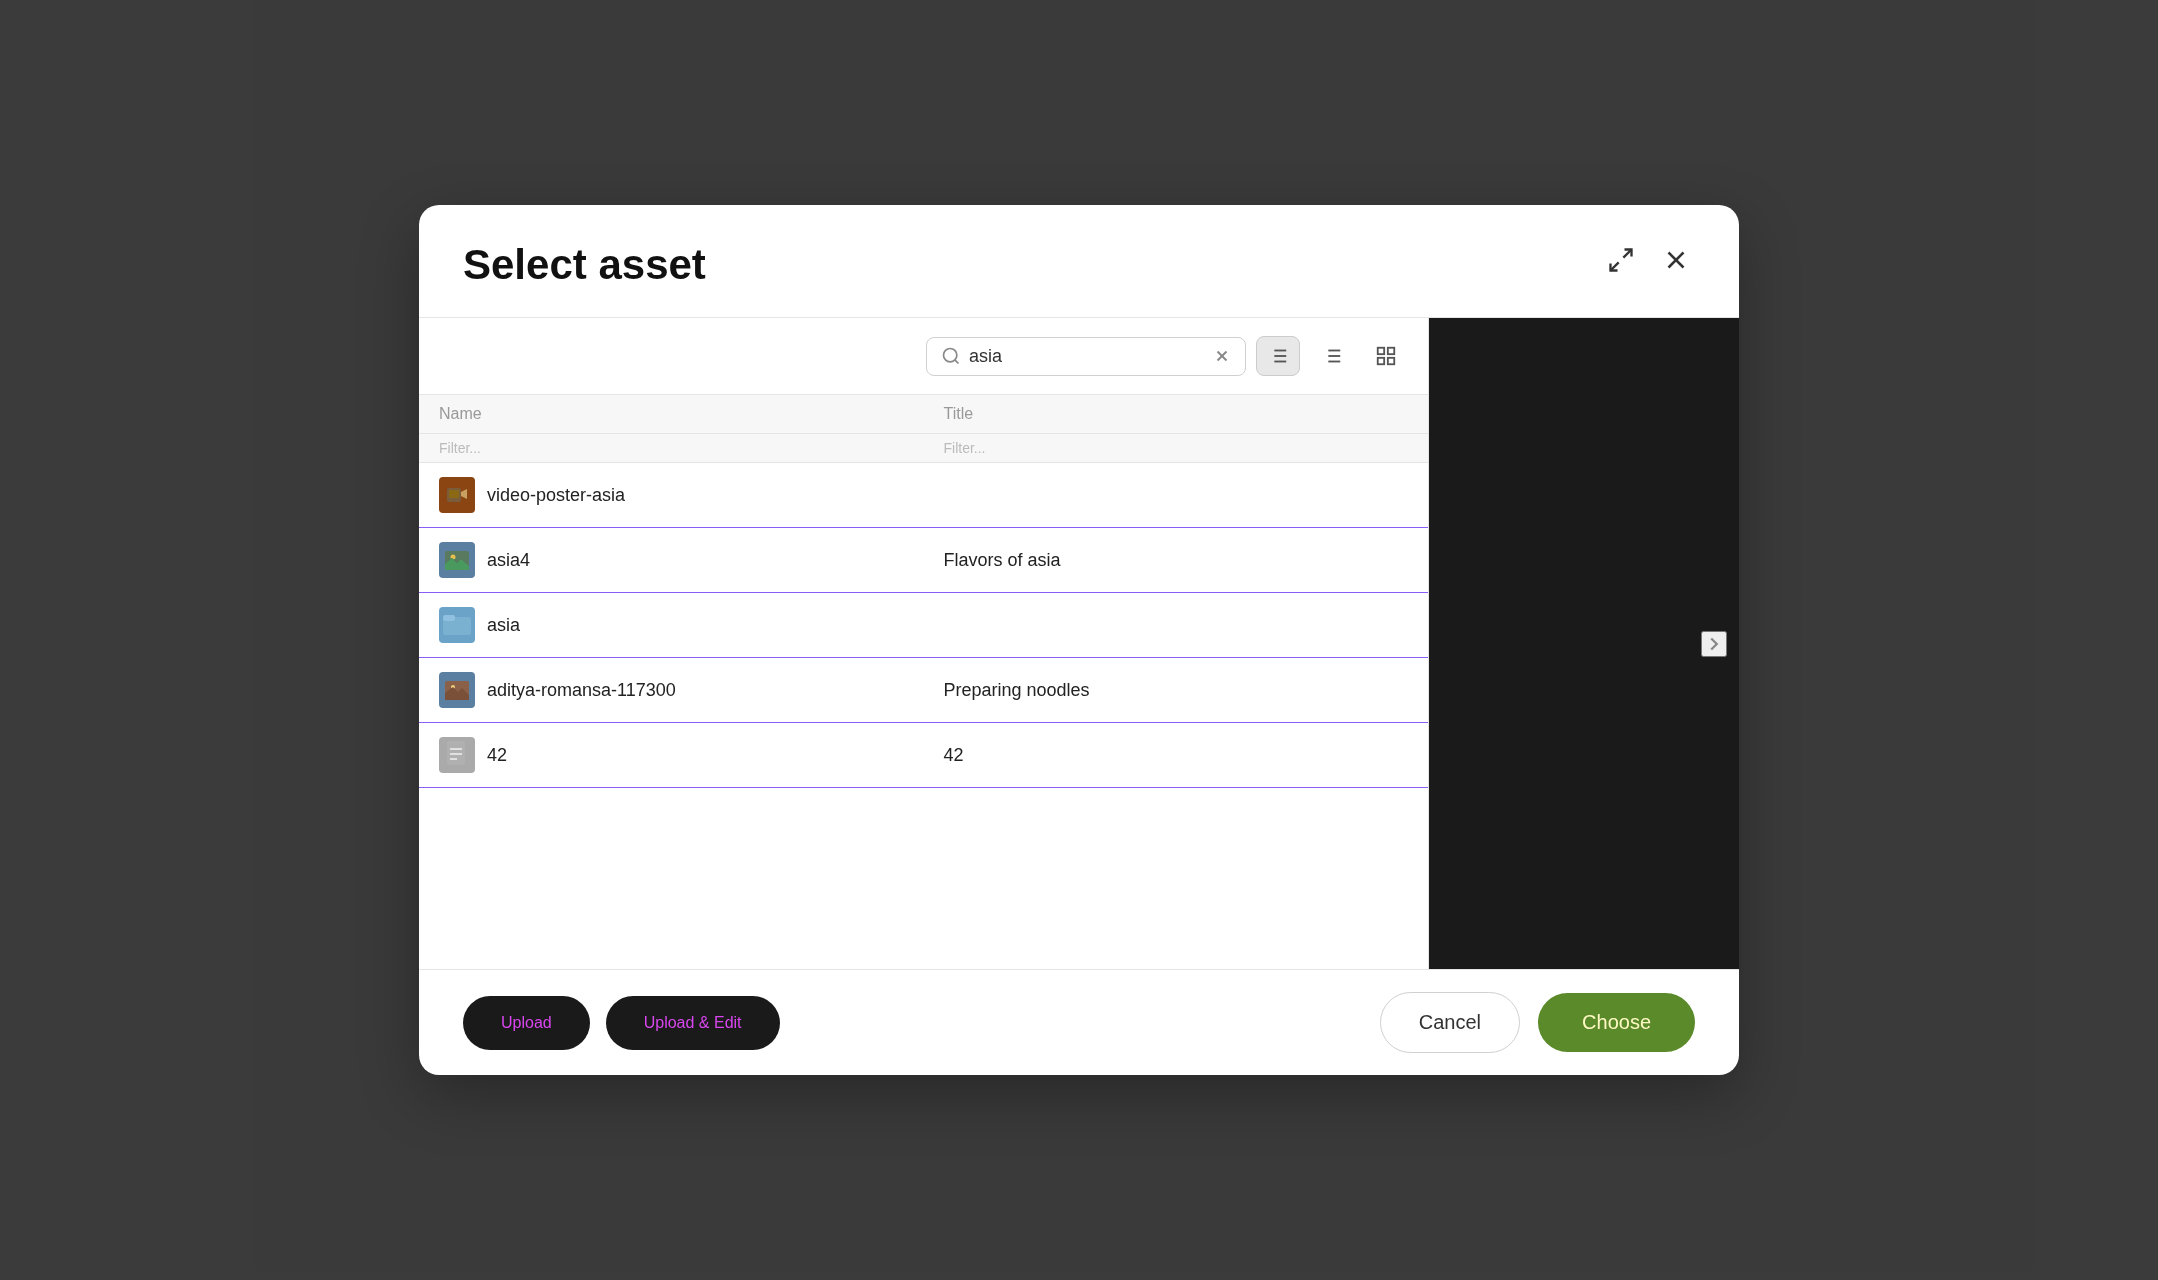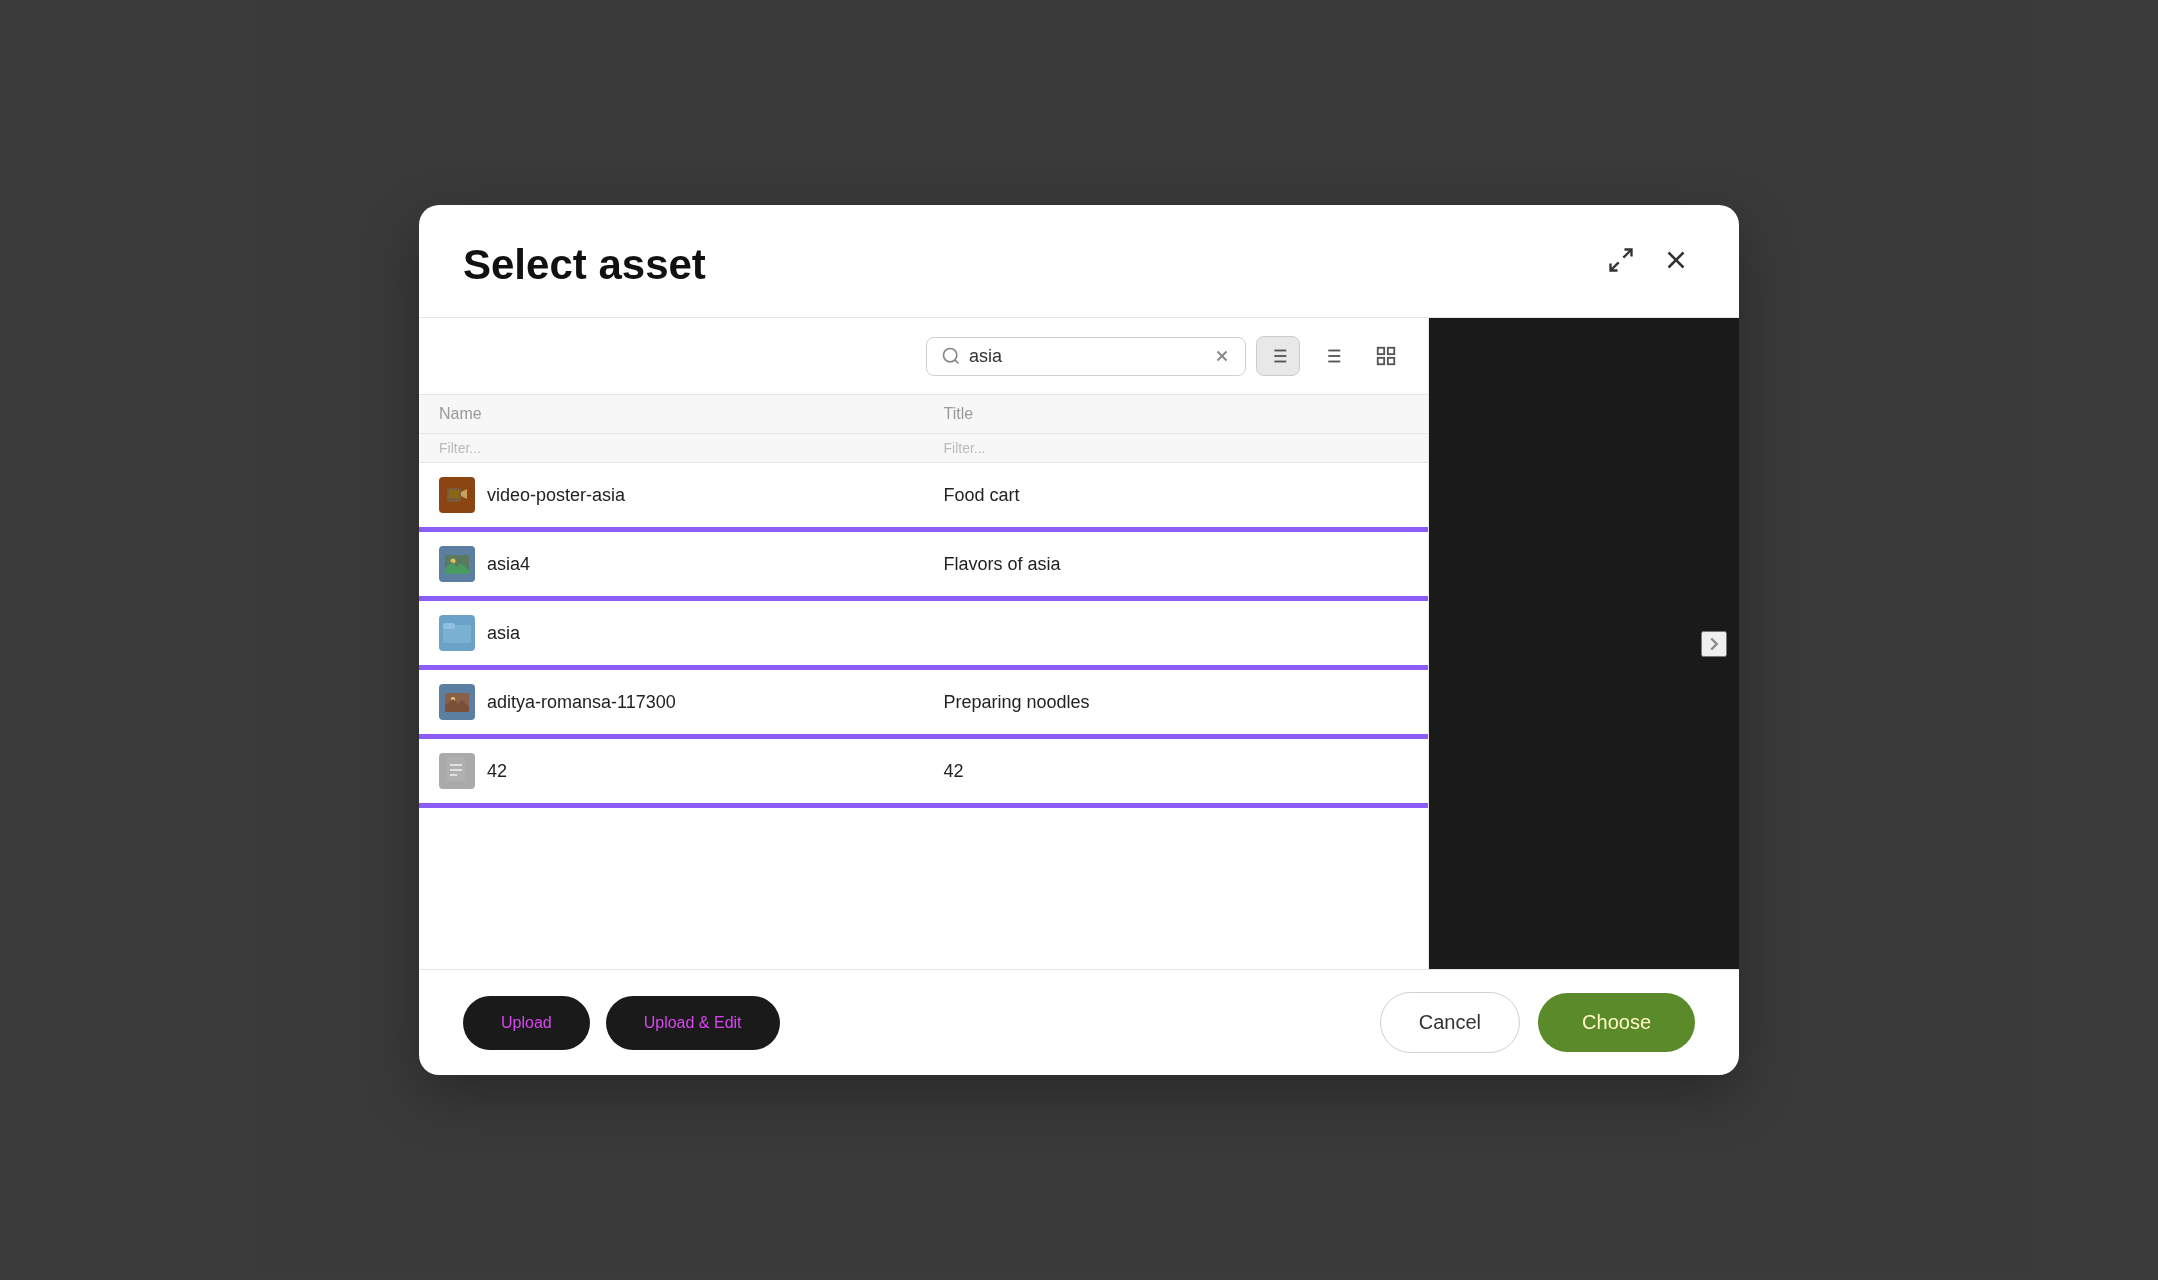--- a/index.html
+++ b/index.html
@@ -168,21 +168,21 @@
 
     .filter-cell {
       padding: 6px 20px;
       font-size: 14px;
       color: #bbb;
     }
 
     .table-row {
       display: grid;
       grid-template-columns: 1fr 1fr;
-      border-bottom: 5px solid #8b5cf6;
+      border-bottom: 1px solid #8b5cf6;
       cursor: pointer;
       align-items: center;
     }
 
     .table-cell {
       padding: 14px 20px;
       font-size: 18px;
       color: #222;
       display: flex;
       align-items: center;
@@ -426,23 +426,20 @@
           <div class="table-cell">
             <div class="thumb-video">
               <svg width="20" height="16" viewBox="0 0 20 16" fill="none">
                 <rect width="14" height="14" y="1" rx="2" fill="#7a5c3a"></rect>
                 <rect x="2" y="3" width="10" height="8" fill="#8B6914" rx="1"></rect>
                 <polygon points="14,5 20,2 20,12 14,9" fill="#c8a060"></polygon>
               </svg>
             </div>
             <span>video-poster-asia</span>
           </div>
-          <div class="table-cell">
-            <span>Food cart</span>
-          </div>
         </div>
 
         <div class="table-row">
           <div class="table-cell">
             <div class="thumb-image">
               <svg width="24" height="20" viewBox="0 0 24 20" fill="none">
                 <rect width="24" height="18" y="1" rx="2" fill="#5a7a60"></rect>
                 <circle cx="8" cy="7" r="2.5" fill="#e8c050"></circle>
                 <polyline points="0,14 7,8 12,13 16,9 24,16" fill="#4a6a50" stroke="none"></polyline>
                 <polygon points="0,14 7,8 12,13 16,9 24,16 24,20 0,20" fill="#4a9a60"></polygon>

